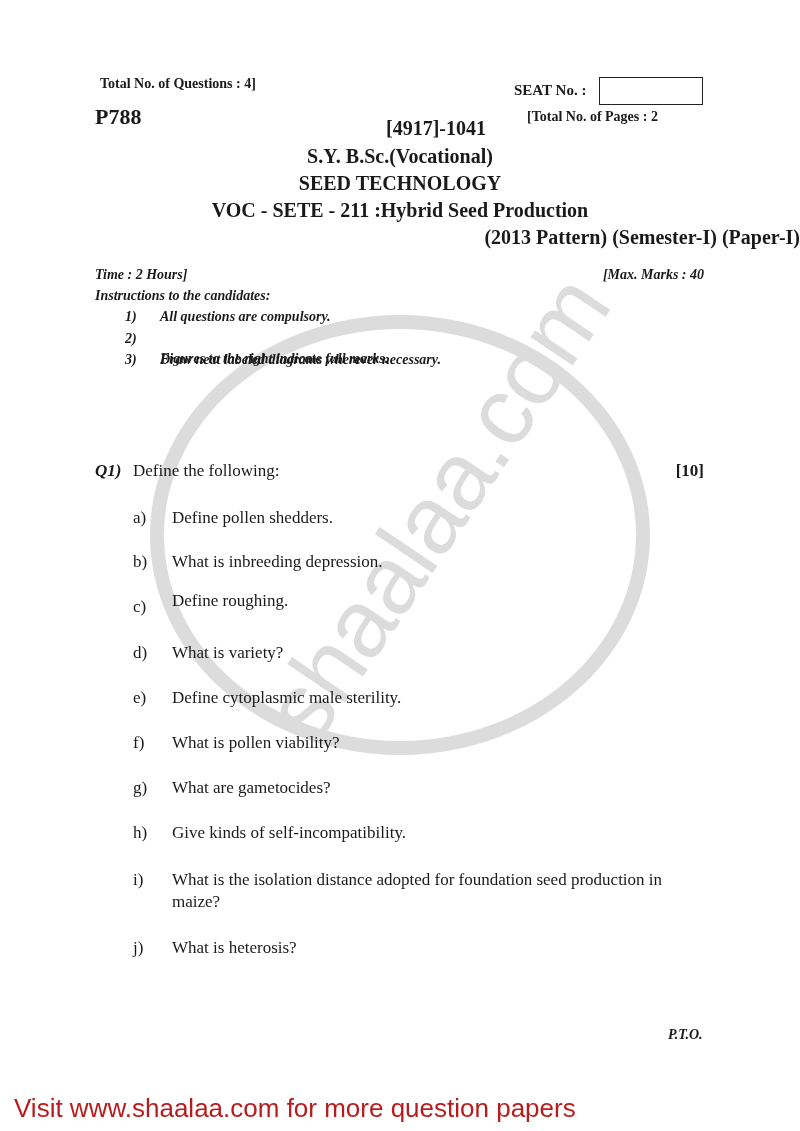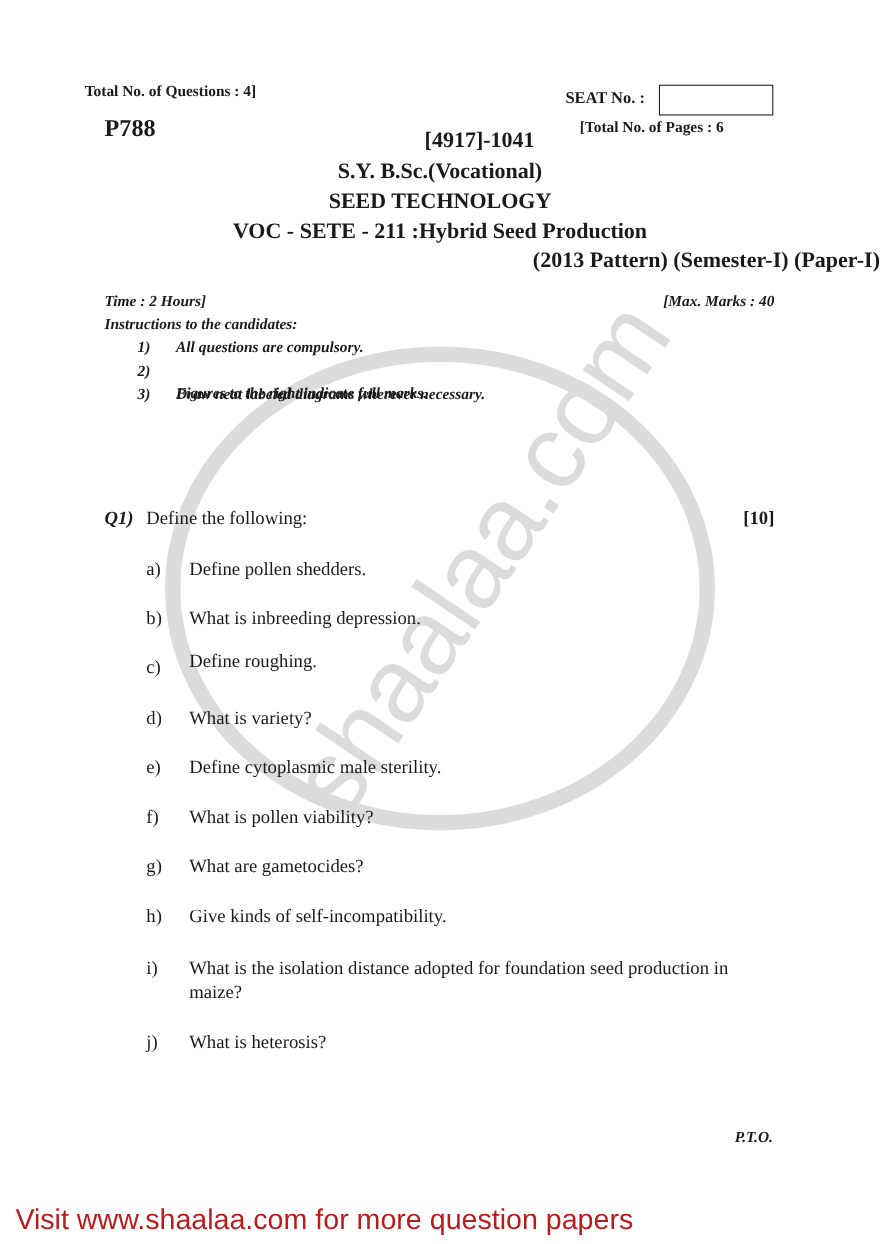--- a/index.html
+++ b/index.html
@@ -20,25 +20,25 @@
   .instr-text { position: absolute; left: 160px; font-size: 14px; font-weight: bold; font-style: italic; white-space: nowrap; }
 
   .footer { position: absolute; left: 14px; top: 1093px; font-family: "Liberation Sans", sans-serif; font-size: 26px; color: #b91c1c; white-space: nowrap; }
 </style>
 </head>
 <body>
 
 <div id="watermark-circle"></div>
 <div id="watermark-text">shaalaa.com</div>
 
-<div class="abs bold" style="left:77px; top:76px; font-size:14px;font-family:Liberation Serif, serif;">Total No. of Questions : 4]</div>
+<div class="abs bold" style="left:100px; top:76px; font-size:14px;font-family:Liberation Serif, serif;">Total No. of Questions : 4]</div>
 <div class="abs bold" style="left:514px; top:82px; font-size:15px;">SEAT No. :</div>
 <div class="seat-box"><span></span></div>
 <div class="abs bold" style="left:95px; top:104px; font-size:22px;">P788</div>
-<div class="abs bold" style="left:527px; top:109px; font-size:14px;">[Total No. of Pages : 6</div>
+<div class="abs bold" style="left:527px; top:109px; font-size:14px;">[Total No. of Pages : 2</div>
 <div class="abs bold center" style="top:117px; font-size:20px;padding-left:36px;">[4917]-1041</div>
 
 <div class="abs bold center" style="top:145px; font-size:20px;">S.Y. B.Sc.(Vocational)</div>
 <div class="abs bold center" style="top:172px; font-size:20px;">SEED TECHNOLOGY</div>
 <div class="abs bold center" style="top:199px; font-size:20px;">VOC - SETE - 211 :Hybrid Seed Production</div>
 <div class="abs bold center" style="top:226px; font-size:20px;text-align:right;">(2013 Pattern) (Semester-I) (Paper-I)</div>
 
 <div class="abs bold ital" style="left:95px; top:267px; font-size:14px;">Time : 2 Hours]</div>
 <div class="abs bold ital" style="right:96px; top:267px; font-size:14px;">[Max. Marks : 40</div>
 <div class="abs bold ital" style="left:95px; top:288px; font-size:14px;">Instructions to the candidates:</div>

